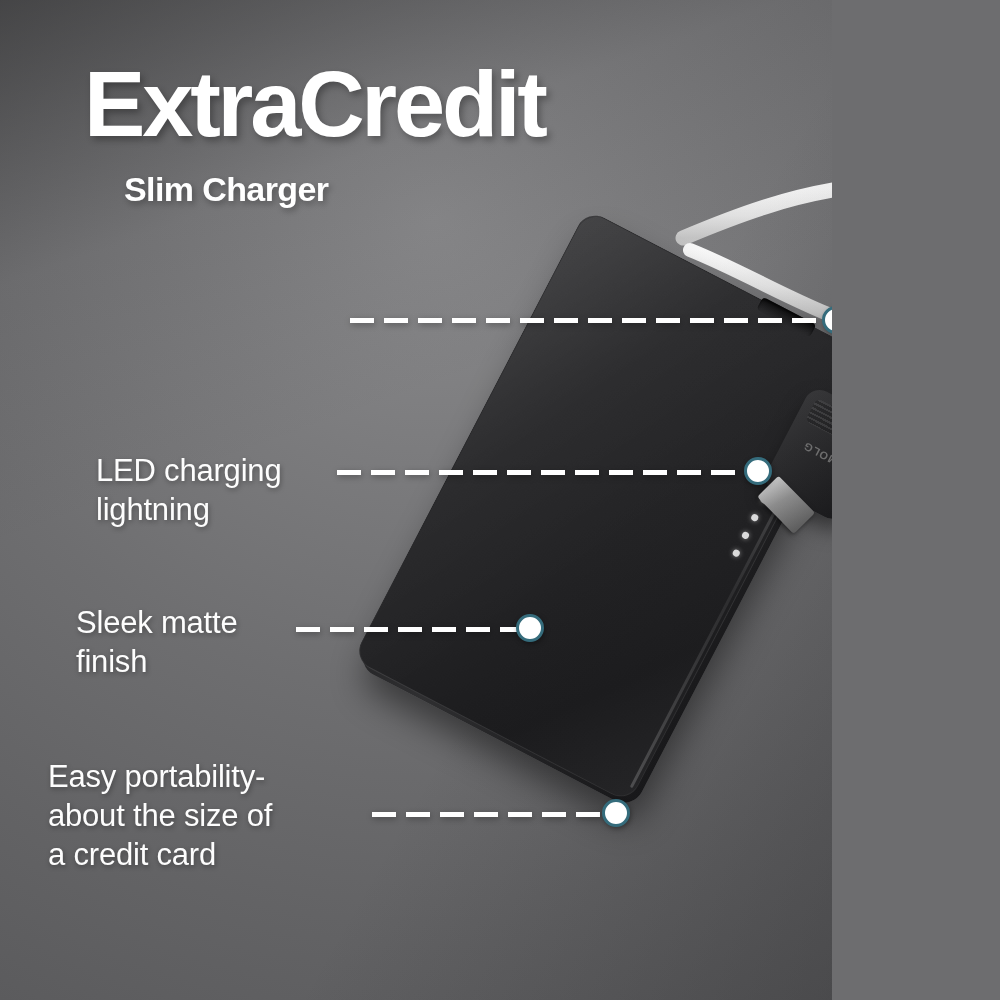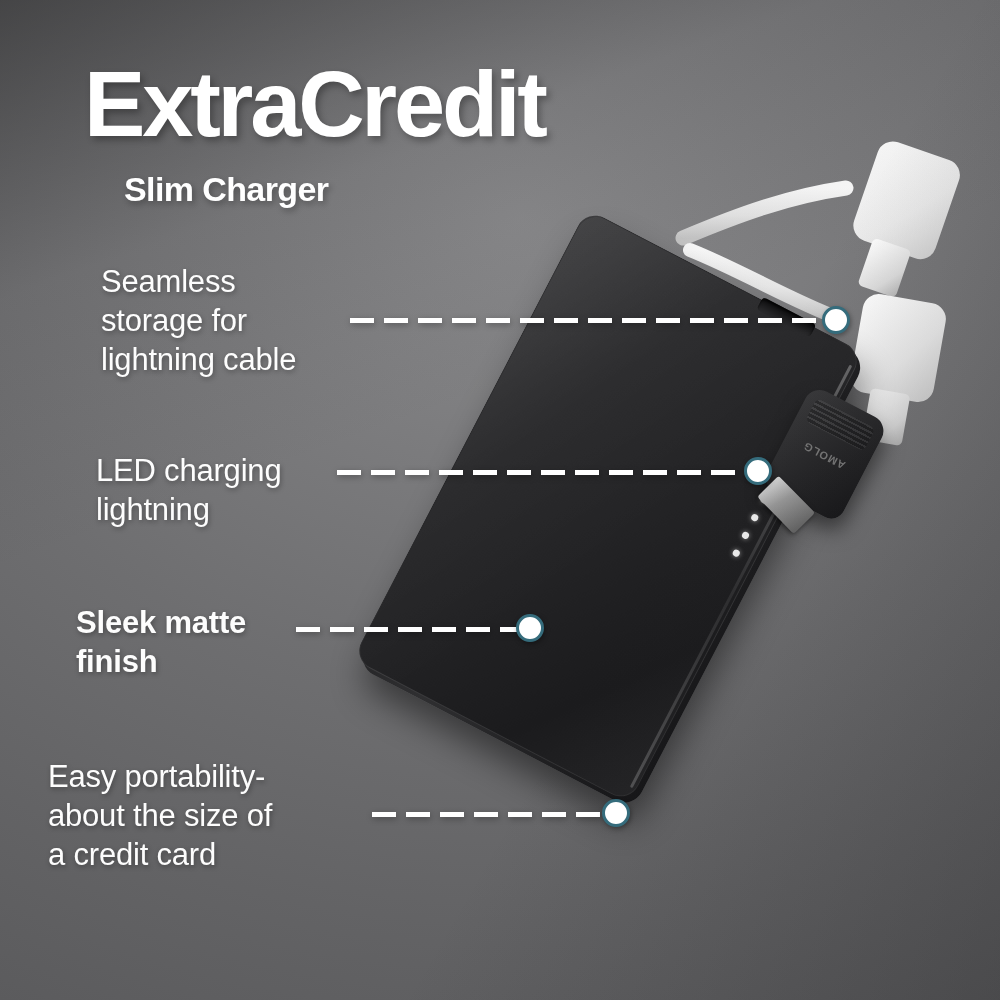--- a/index.html
+++ b/index.html
@@ -3,21 +3,21 @@
 <meta charset="utf-8">
 <title>ExtraCredit Slim Charger</title>
 <style>
   html,body{margin:0;padding:0;}
   body{
     width:1000px;height:1000px;overflow:hidden;
     font-family:"Liberation Sans", sans-serif;
     background:#6d6d6f;
   }
   #stage{
-    position:relative;width:1000px;height:1000px;overflow:hidden;
+    position:relative;width:832px;height:1000px;overflow:hidden;
     background:
       radial-gradient(120% 95% at 52% 22%, #8a8a8c 0%, #7b7b7d 26%, #6e6e70 50%, #636365 74%, #58585a 100%),
       linear-gradient(145deg,#43433f 0%, #6f6f71 45%, #5f5f61 100%);
     background-blend-mode:normal, multiply;
   }
   
   #vignette{
     position:absolute;inset:0;pointer-events:none;
     background:
       linear-gradient(160deg, rgba(35,35,36,.55) 0%, rgba(60,60,62,.12) 22%, rgba(255,255,255,0) 42%),
@@ -48,21 +48,21 @@
     color:#fdfdfd;
     font-weight:400;
     font-size:31px;
     line-height:39px;
     letter-spacing:-0.2px;
     text-shadow:1px 2px 5px rgba(0,0,0,.34);
     white-space:pre-line;
   }
   #label-0{left:101px;top:262px;}
   #label-1{left:96px;top:451px;}
-  #label-2{left:76px;top:603px;font-weight:bold;}
+  #label-2{left:76px;top:603px;}
   #label-3{left:48px;top:757px;}
 
   
   .leader{
     position:absolute;height:5px;
     background-image:repeating-linear-gradient(
         to right,
         #ffffff 0px, #ffffff 24px,
         rgba(255,255,255,0) 24px, rgba(255,255,255,0) 34px);
     filter:drop-shadow(1px 2px 3px rgba(0,0,0,.30));
@@ -241,23 +241,20 @@
   <div class="leader" id="leader-0"></div>
   <div class="leader" id="leader-1"></div>
   <div class="leader" id="leader-2"></div>
   <div class="leader" id="leader-3"></div>
 
   <div class="dot" id="dot-0"></div>
   <div class="dot" id="dot-1"></div>
   <div class="dot" id="dot-2"></div>
   <div class="dot" id="dot-3"></div>
 
-  <div class="callout-label" id="label-0">Seamless
-storage for
-lightning cable</div>
   <div class="callout-label" id="label-1">LED charging
 lightning</div>
   <div class="callout-label" id="label-2">Sleek matte
 finish</div>
   <div class="callout-label" id="label-3">Easy portability-
 about the size of
 a credit card</div>
 
 </div>
 

